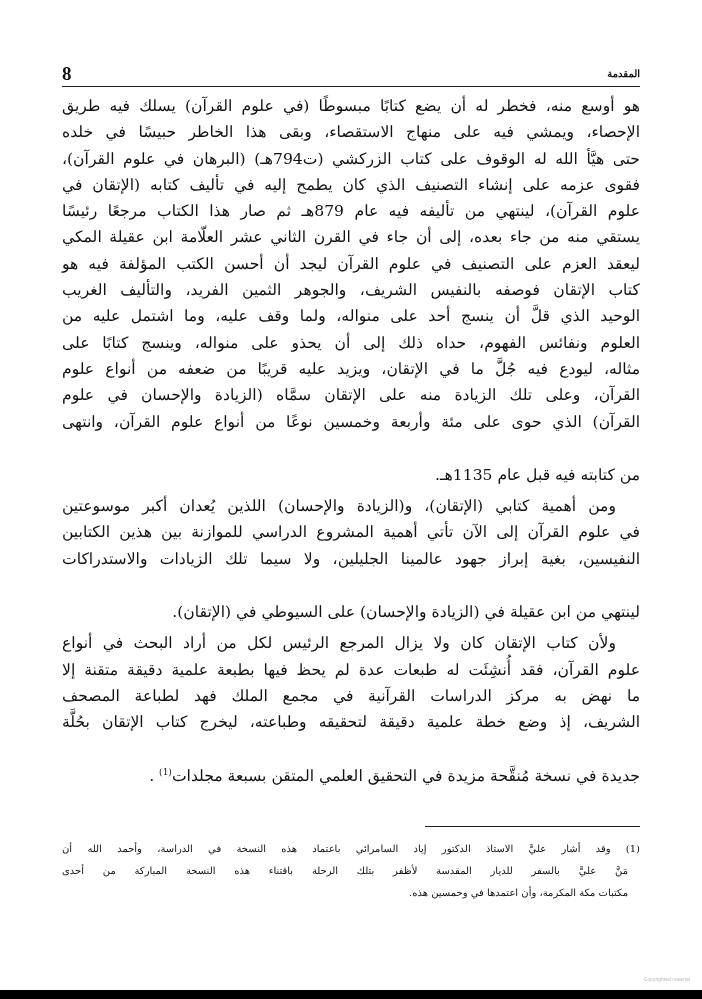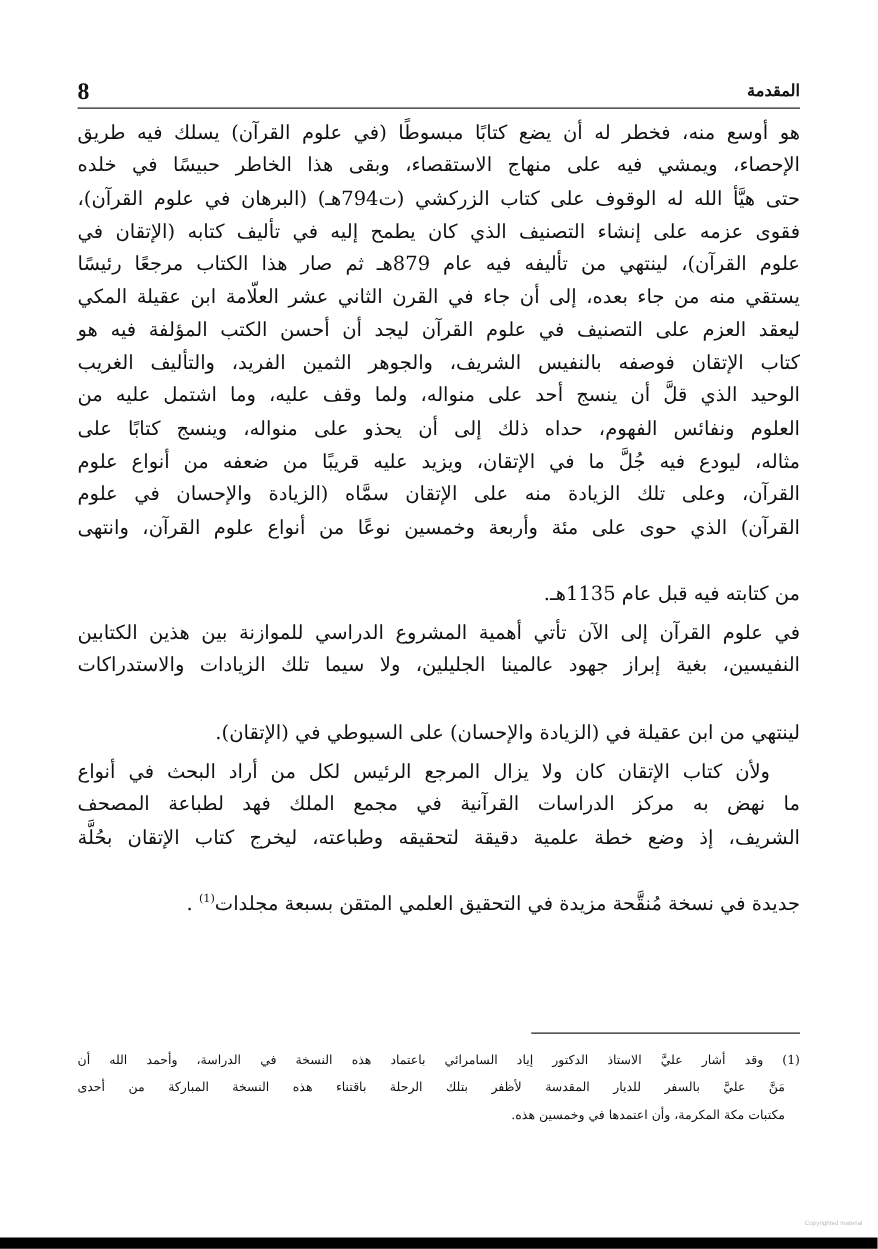--- a/index.html
+++ b/index.html
@@ -10,21 +10,21 @@
   .page { position: absolute; left: 0; top: 0; width: 702px; height: 990px; background: #fff; }
   .header {
     position: absolute; left: 62px; top: 64px; width: 578px; height: 22px;
     border-bottom: 1.5px solid #222; direction: ltr;
   }
   .page-number {
     position: absolute; left: 0; top: 0; font-family: "Liberation Serif", serif;
     font-weight: bold; font-size: 19px; line-height: 20px;
   }
   .running-title {
-    position: absolute; right: 0; top: 1px; font-size: 13px; font-weight: bold; line-height: 18px;
+    position: absolute; right: 0; top: 1px; font-size: 10px; font-weight: bold; line-height: 18px;
     direction: rtl;
   }
   .body-text {
     position: absolute; left: 62px; top: 93px; width: 578px; direction: rtl;
     font-size: 15.6px; line-height: 26.3px; text-align: justify; text-align-last: right;
   }
   .body-text p { margin: 0; }
   .body-text p.indent { text-indent: 24px; margin-top: 5px; }
   .line { display: block; text-align: justify; text-align-last: justify; white-space: nowrap; }
   .line.last { text-align-last: right; margin-top: 27px; }
@@ -63,26 +63,28 @@
       <span class="line">ليعقد العزم على التصنيف في علوم القرآن ليجد أن أحسن الكتب المؤلفة فيه هو</span>
       <span class="line">كتاب الإتقان فوصفه بالنفيس الشريف، والجوهر الثمين الفريد، والتأليف الغريب</span>
       <span class="line">الوحيد الذي قلَّ أن ينسج أحد على منواله، ولما وقف عليه، وما اشتمل عليه من</span>
       <span class="line">العلوم ونفائس الفهوم، حداه ذلك إلى أن يحذو على منواله، وينسج كتابًا على</span>
       <span class="line">مثاله، ليودع فيه جُلَّ ما في الإتقان، ويزيد عليه قريبًا من ضعفه من أنواع علوم</span>
       <span class="line">القرآن، وعلى تلك الزيادة منه على الإتقان سمَّاه (الزيادة والإحسان في علوم</span>
       <span class="line">القرآن) الذي حوى على مئة وأربعة وخمسين نوعًا من أنواع علوم القرآن، وانتهى</span>
       <span class="line last">من كتابته فيه قبل عام 1135هـ.</span>
     </p>
     <p class="indent">
+      <span class="line">ومن أهمية كتابي (الإتقان)، و(الزيادة والإحسان) اللذين يُعدان أكبر موسوعتين</span>
       <span class="line" style="text-indent:0">في علوم القرآن إلى الآن تأتي أهمية المشروع الدراسي للموازنة بين هذين الكتابين</span>
       <span class="line" style="text-indent:0">النفيسين، بغية إبراز جهود عالمينا الجليلين، ولا سيما تلك الزيادات والاستدراكات</span>
       <span class="line last" style="text-indent:0">لينتهي من ابن عقيلة في (الزيادة والإحسان) على السيوطي في (الإتقان).</span>
     </p>
     <p class="indent">
       <span class="line">ولأن كتاب الإتقان كان ولا يزال المرجع الرئيس لكل من أراد البحث في أنواع</span>
+      <span class="line" style="text-indent:0">علوم القرآن، فقد أُنشِئَت له طبعات عدة لم يحظ فيها بطبعة علمية دقيقة متقنة إلا</span>
       <span class="line" style="text-indent:0">ما نهض به مركز الدراسات القرآنية في مجمع الملك فهد لطباعة المصحف</span>
       <span class="line" style="text-indent:0">الشريف، إذ وضع خطة علمية دقيقة لتحقيقه وطباعته، ليخرج كتاب الإتقان بحُلَّة</span>
       <span class="line last" style="text-indent:0"><span>جديدة في نسخة مُنقَّحة مزيدة في التحقيق العلمي المتقن بسبعة مجلدات</span><sup>(1)</sup><span> .</span></span>
     </p>
   </div>
 
   <div class="fn-rule"></div>
 
   <div class="footnotes">
     <span class="fn-line">(1) وقد أشار عليَّ الاستاذ الدكتور إياد السامرائي باعتماد هذه النسخة في الدراسة، وأحمد الله أن</span>

